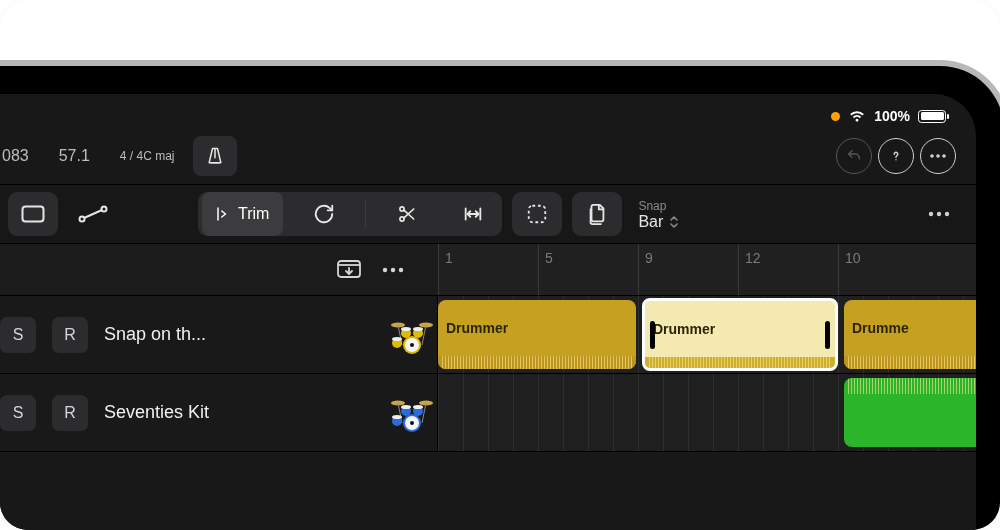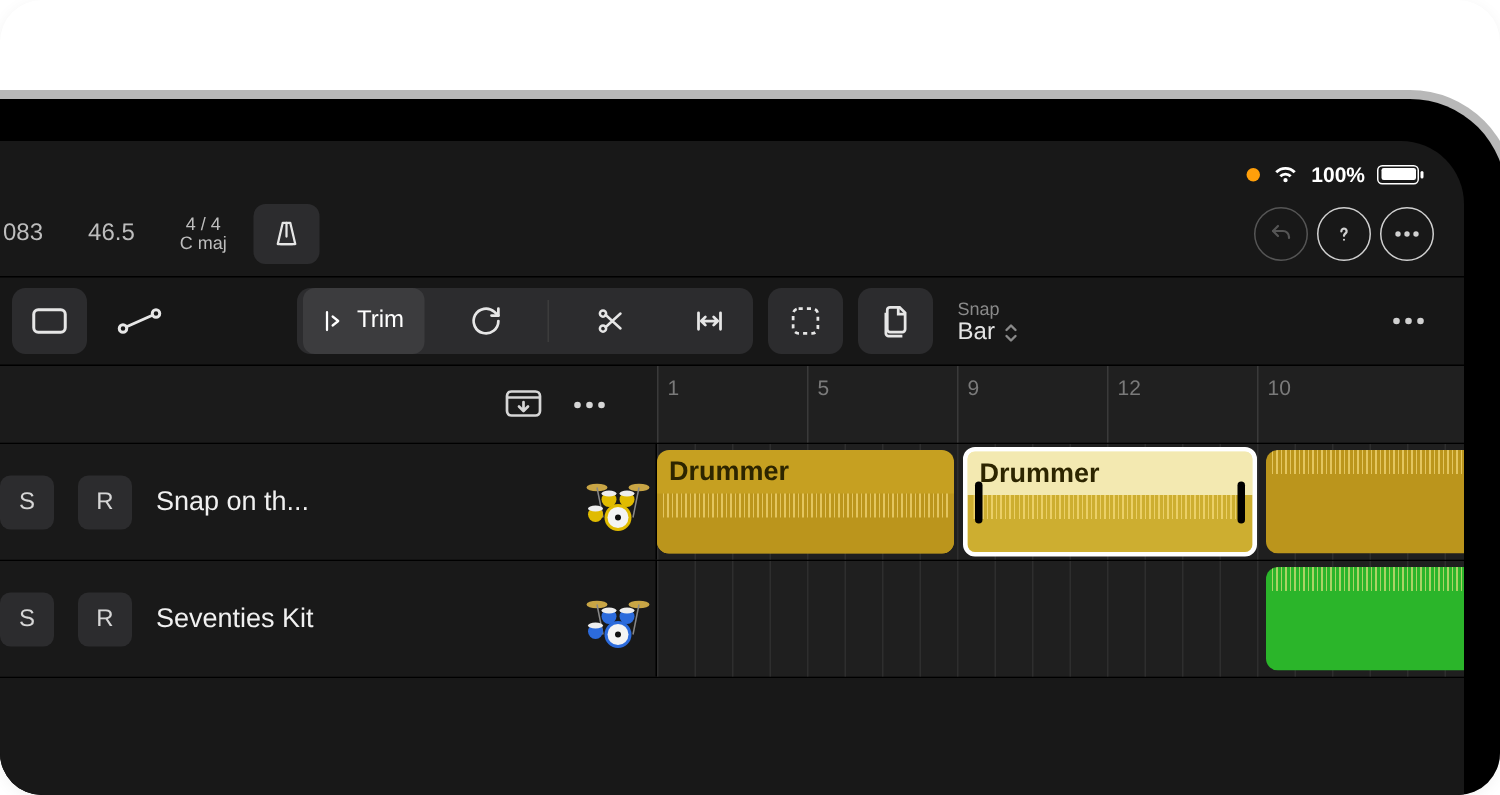--- a/index.html
+++ b/index.html
@@ -54,21 +54,21 @@
   
   .topbar {
     height: 56px; display: flex; align-items: center;
     padding: 0 20px 0 0; gap: 6px;
   }
   .chip {
     background: #222; height: 40px; border-radius: 8px; display:flex; align-items:center;
     justify-content:center; color:#ddd; font-size: 16px; padding: 0 12px;
   }
   .chip.display { background: transparent; color:#bdbdbd; }
-  .chip.ts { flex-direction: column; font-size: 12px; line-height: 13px; color:#bdbdbd; }
+  .chip.ts { font-size: 12px; line-height: 13px; color:#bdbdbd; }
   .chip.count { background:#a93fe0; color:#fff; font-weight:600; letter-spacing:1px; }
   .chip.count .cd-34 { color: rgba(255,255,255,.55); }
   .chip.metro { background:#2c2c2e; width:44px; }
   .top-spacer { flex: 1; }
   .top-icon {
     width: 36px; height: 36px; border-radius: 50%; display:flex; align-items:center; justify-content:center;
     color:#d0d0d0;
   }
   .top-icon.ring { border: 1.6px solid #d0d0d0; }
   
@@ -108,21 +108,21 @@
   }
   .track-name { color:#f0f0f0; font-size:18px; flex:1; white-space:nowrap; overflow:hidden; text-overflow:ellipsis;}
   .track-icon { width:50px; height:44px; display:flex;align-items:center;justify-content:center; }
   .lane { flex:1; background:#1f1f1f; position:relative; display:flex; }
   .grid-line { position:absolute; top:0; bottom:0; width:1px; background:#2e2e2e; }
   
   .region {
     position:absolute; top:4px; bottom:4px; border-radius:8px;
     display:flex; flex-direction:column; justify-content:flex-start; overflow:hidden;
   }
-  .region .label { padding:4px 8px; font-size:18px; font-weight:600; color:#2d2500;}
+  .region .label { padding:20px 8px; font-size:14px; font-weight:600; color:#2d2500;}
   .region.yellow { background:#c6a021; }
   .region.yellow .body { flex:1; background:#bb951c; }
   .region.sel { background:#f3e9b1; border:3px solid #fff; top:2px; bottom:2px; }
   .region.sel .label { background:#f3e9b1; color:#2d2500; }
   .region.sel .body { flex:1; background:#cdae30; }
   .region .wave { height:16px; background:repeating-linear-gradient(90deg, rgba(255,230,140,.6) 0 1px, transparent 1px 3px); margin:0 4px;}
   .region.green { background:#37c436; }
   .region.green .body { flex:1; background:#2bb52a; }
   .handle { position:absolute; top:50%; width:5px; height:28px; background:#000; border-radius:3px; transform:translateY(-50%);}
   .handle.l { left:5px;} .handle.r { right:5px;}
@@ -146,21 +146,21 @@
               </svg>
       </span>
       <span>100%</span>
       <span class="battery">
               <span class="battery-fill"></span>
             </span>
     </div>
 
     <div class="topbar">
       <div class="chip display">083</div>
-      <div class="chip display">46.5</div>
+      <div class="chip display">57.1</div>
       <div class="chip display ts">
         <span>4 / 4</span>
         <span>C maj</span>
       </div>
       <div class="chip metro">
         <svg width="22" height="22" viewBox="0 0 24 24" fill="none" stroke="#e6e6e6" stroke-width="1.8" stroke-linejoin="round">
                 <path d="M9 3h6l4 17H5L9 3z"></path>
                 <path d="M12 3v11" stroke-linecap="round"></path>
                 <path d="M7 20h10"></path>
               </svg>
@@ -352,20 +352,21 @@
                 </div>
                 <div class="region sel" style="left: 204px; width: 196px;">
                   <div class="label">Drummer</div>
                   <div class="body">
                     <div class="wave"></div>
                   </div>
                   <div class="handle l"></div>
                   <div class="handle r"></div>
                 </div>
                 <div class="region yellow" style="left: 406px; width: 150px;">
+                  <div class="label">Drumme</div>
                   <div class="body">
                     <div class="wave"></div>
                   </div>
                 </div>
               </div>
             </div>
             <div class="track">
               <div class="track-left">
                 <div class="sr-btn">S</div>
                 <div class="sr-btn">R</div>

